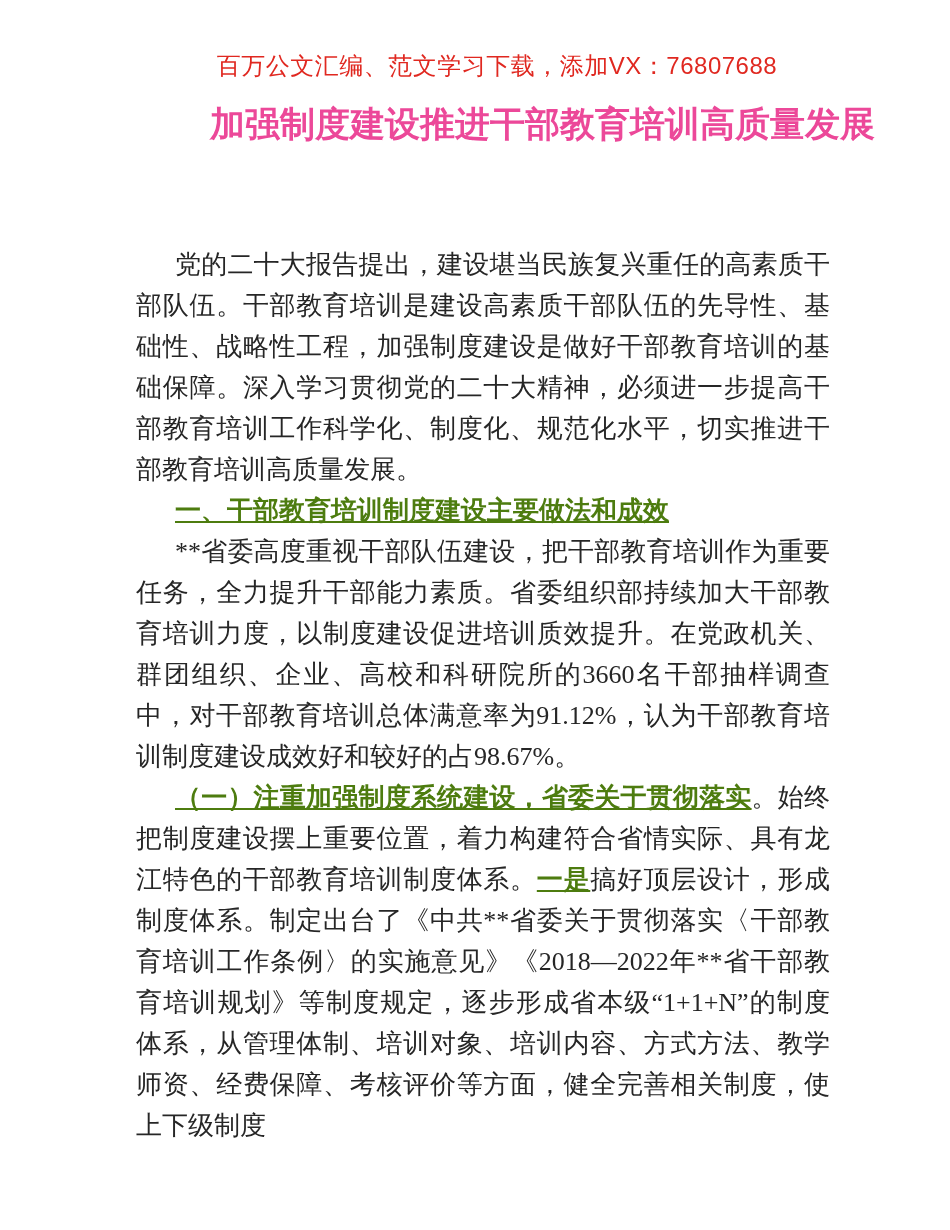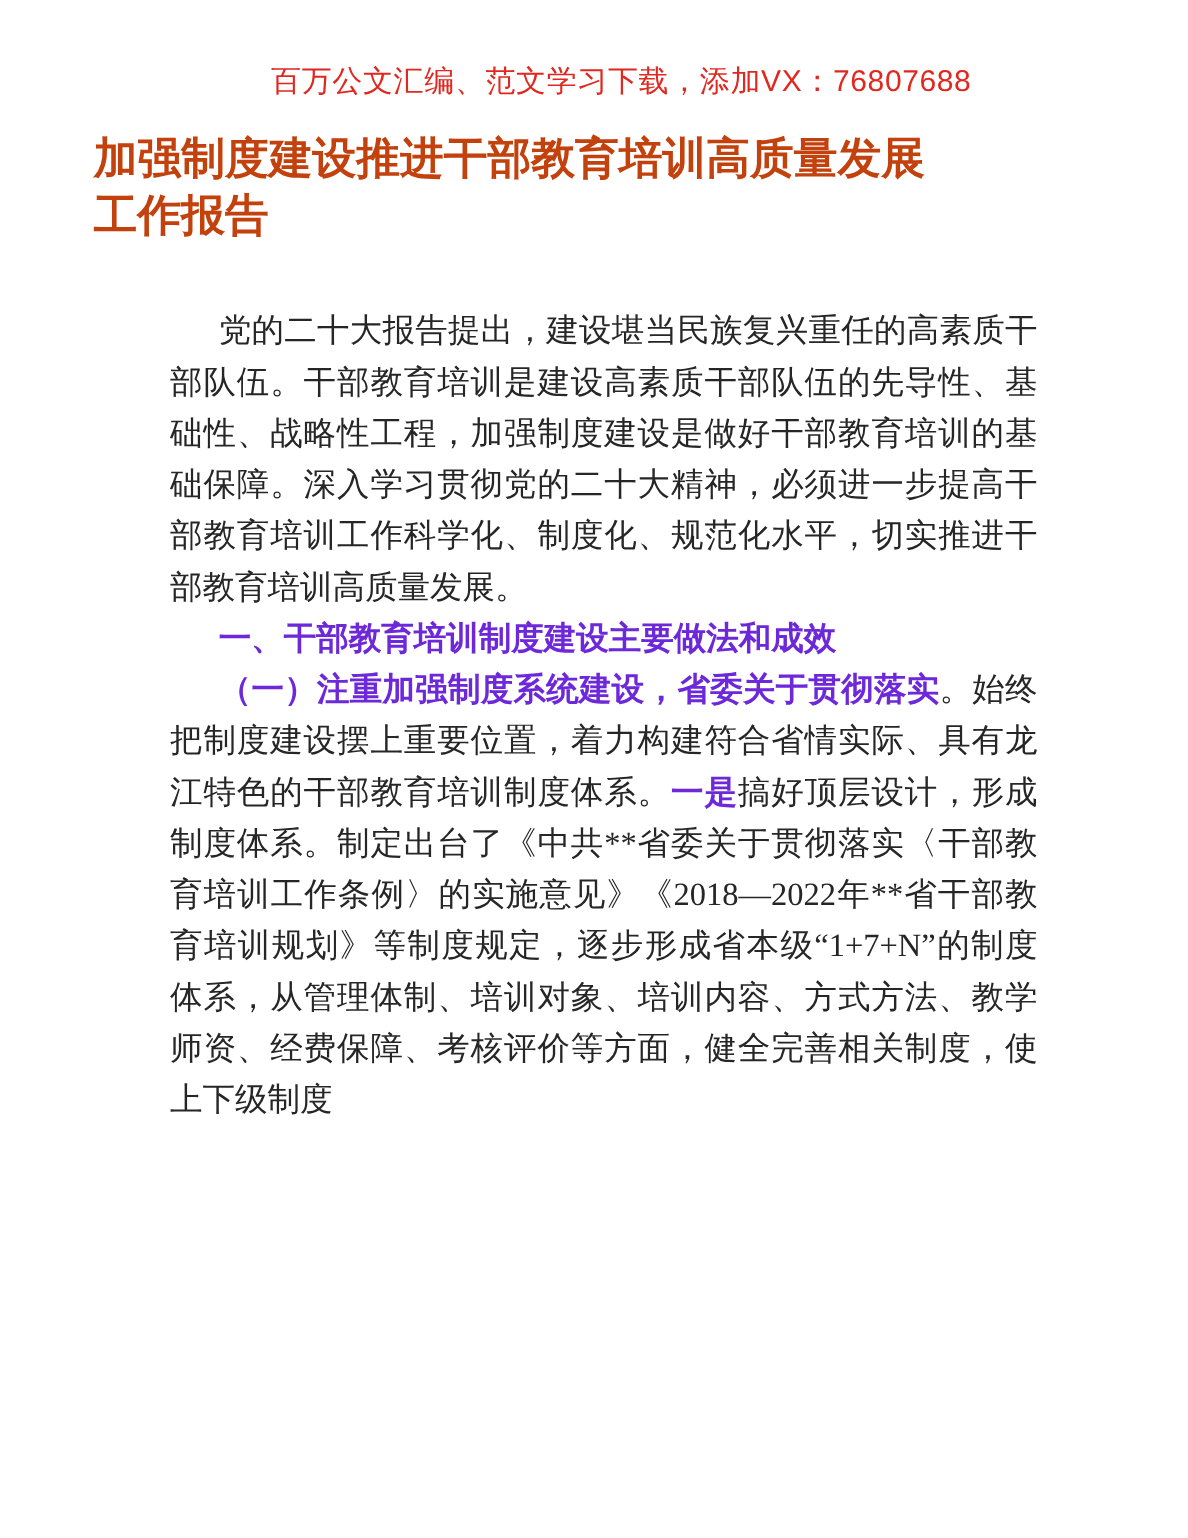--- a/index.html
+++ b/index.html
@@ -23,26 +23,26 @@
     letter-spacing: 0.5px;
     color: #e02820;
     white-space: nowrap;
     margin-left: 40px;
   }
   .doc-title {
     position: absolute;
     top: 104px;
     left: 75px;
     width: 800px;
-    text-align: left;
-    font-family: Liberation Sans, sans-serif;
+    text-align: right;
+    font-family: Liberation Mono, monospace;
     font-weight: 700;
     font-size: 35px;
     line-height: 46px;
-    color: #c2410c;
+    color: #ec4899;
   }
   .doc-body {
     position: absolute;
     top: 244px;
     left: 136px;
     width: 694px;
     font-size: 26px;
     line-height: 41px;
     color: #262626;
     text-align: justify;
@@ -52,34 +52,35 @@
     padding: 0;
     text-indent: 39px;
   }
   .doc-body p.heading {
     font-family: "Liberation Sans", "DejaVu Sans", sans-serif;
     font-weight: 700;
     color: #1a1a1a;
   }
   .doc-body span.b {
     font-weight: 700;
-    color: #6d28d9;
+    color: #4d7c0f;
+    text-decoration: underline;
   }
 </style>
 </head>
 <body>
 
 <div class="page">
 
   <div class="ad-banner">百万公文汇编、范文学习下载，添加VX：76807688</div>
 
   <div class="doc-title">
     <div>加强制度建设推进干部教育培训高质量发展</div>
-    <div>工作报告</div>
   </div>
 
   <div class="doc-body" id="doc-body">
       <p class="body"><span>党的二十大报告提出，建设堪当民族复兴重任的高素质干部队伍。干部教育培训是建设高素质干部队伍的先导性、基础性、战略性工程，加强制度建设是做好干部教育培训的基础保障。深入学习贯彻党的二十大精神，必须进一步提高干部教育培训工作科学化、制度化、规范化水平，切实推进干部教育培训高质量发展。</span></p>
       <p class="heading"><span class="b">一、干部教育培训制度建设主要做法和成效</span></p>
-      <p class="body"><span class="b">（一）注重加强制度系统建设，省委关于贯彻落实</span><span>。始终把制度建设摆上重要位置，着力构建符合省情实际、具有龙江特色的干部教育培训制度体系。</span><span class="b">一是</span><span>搞好顶层设计，形成制度体系。制定出台了《中共**省委关于贯彻落实〈干部教育培训工作条例〉的实施意见》《2018—2022年**省干部教育培训规划》等制度规定，逐步形成省本级“1+7+N”的制度体系，从管理体制、培训对象、培训内容、方式方法、教学师资、经费保障、考核评价等方面，健全完善相关制度，使上下级制度</span></p>
+      <p class="body"><span>**省委高度重视干部队伍建设，把干部教育培训作为重要任务，全力提升干部能力素质。省委组织部持续加大干部教育培训力度，以制度建设促进培训质效提升。在党政机关、群团组织、企业、高校和科研院所的3660名干部抽样调查中，对干部教育培训总体满意率为91.12%，认为干部教育培训制度建设成效好和较好的占98.67%。</span></p>
+      <p class="body"><span class="b">（一）注重加强制度系统建设，省委关于贯彻落实</span><span>。始终把制度建设摆上重要位置，着力构建符合省情实际、具有龙江特色的干部教育培训制度体系。</span><span class="b">一是</span><span>搞好顶层设计，形成制度体系。制定出台了《中共**省委关于贯彻落实〈干部教育培训工作条例〉的实施意见》《2018—2022年**省干部教育培训规划》等制度规定，逐步形成省本级“1+1+N”的制度体系，从管理体制、培训对象、培训内容、方式方法、教学师资、经费保障、考核评价等方面，健全完善相关制度，使上下级制度</span></p>
     </div>
 
 </div>
 
 </body></html>

